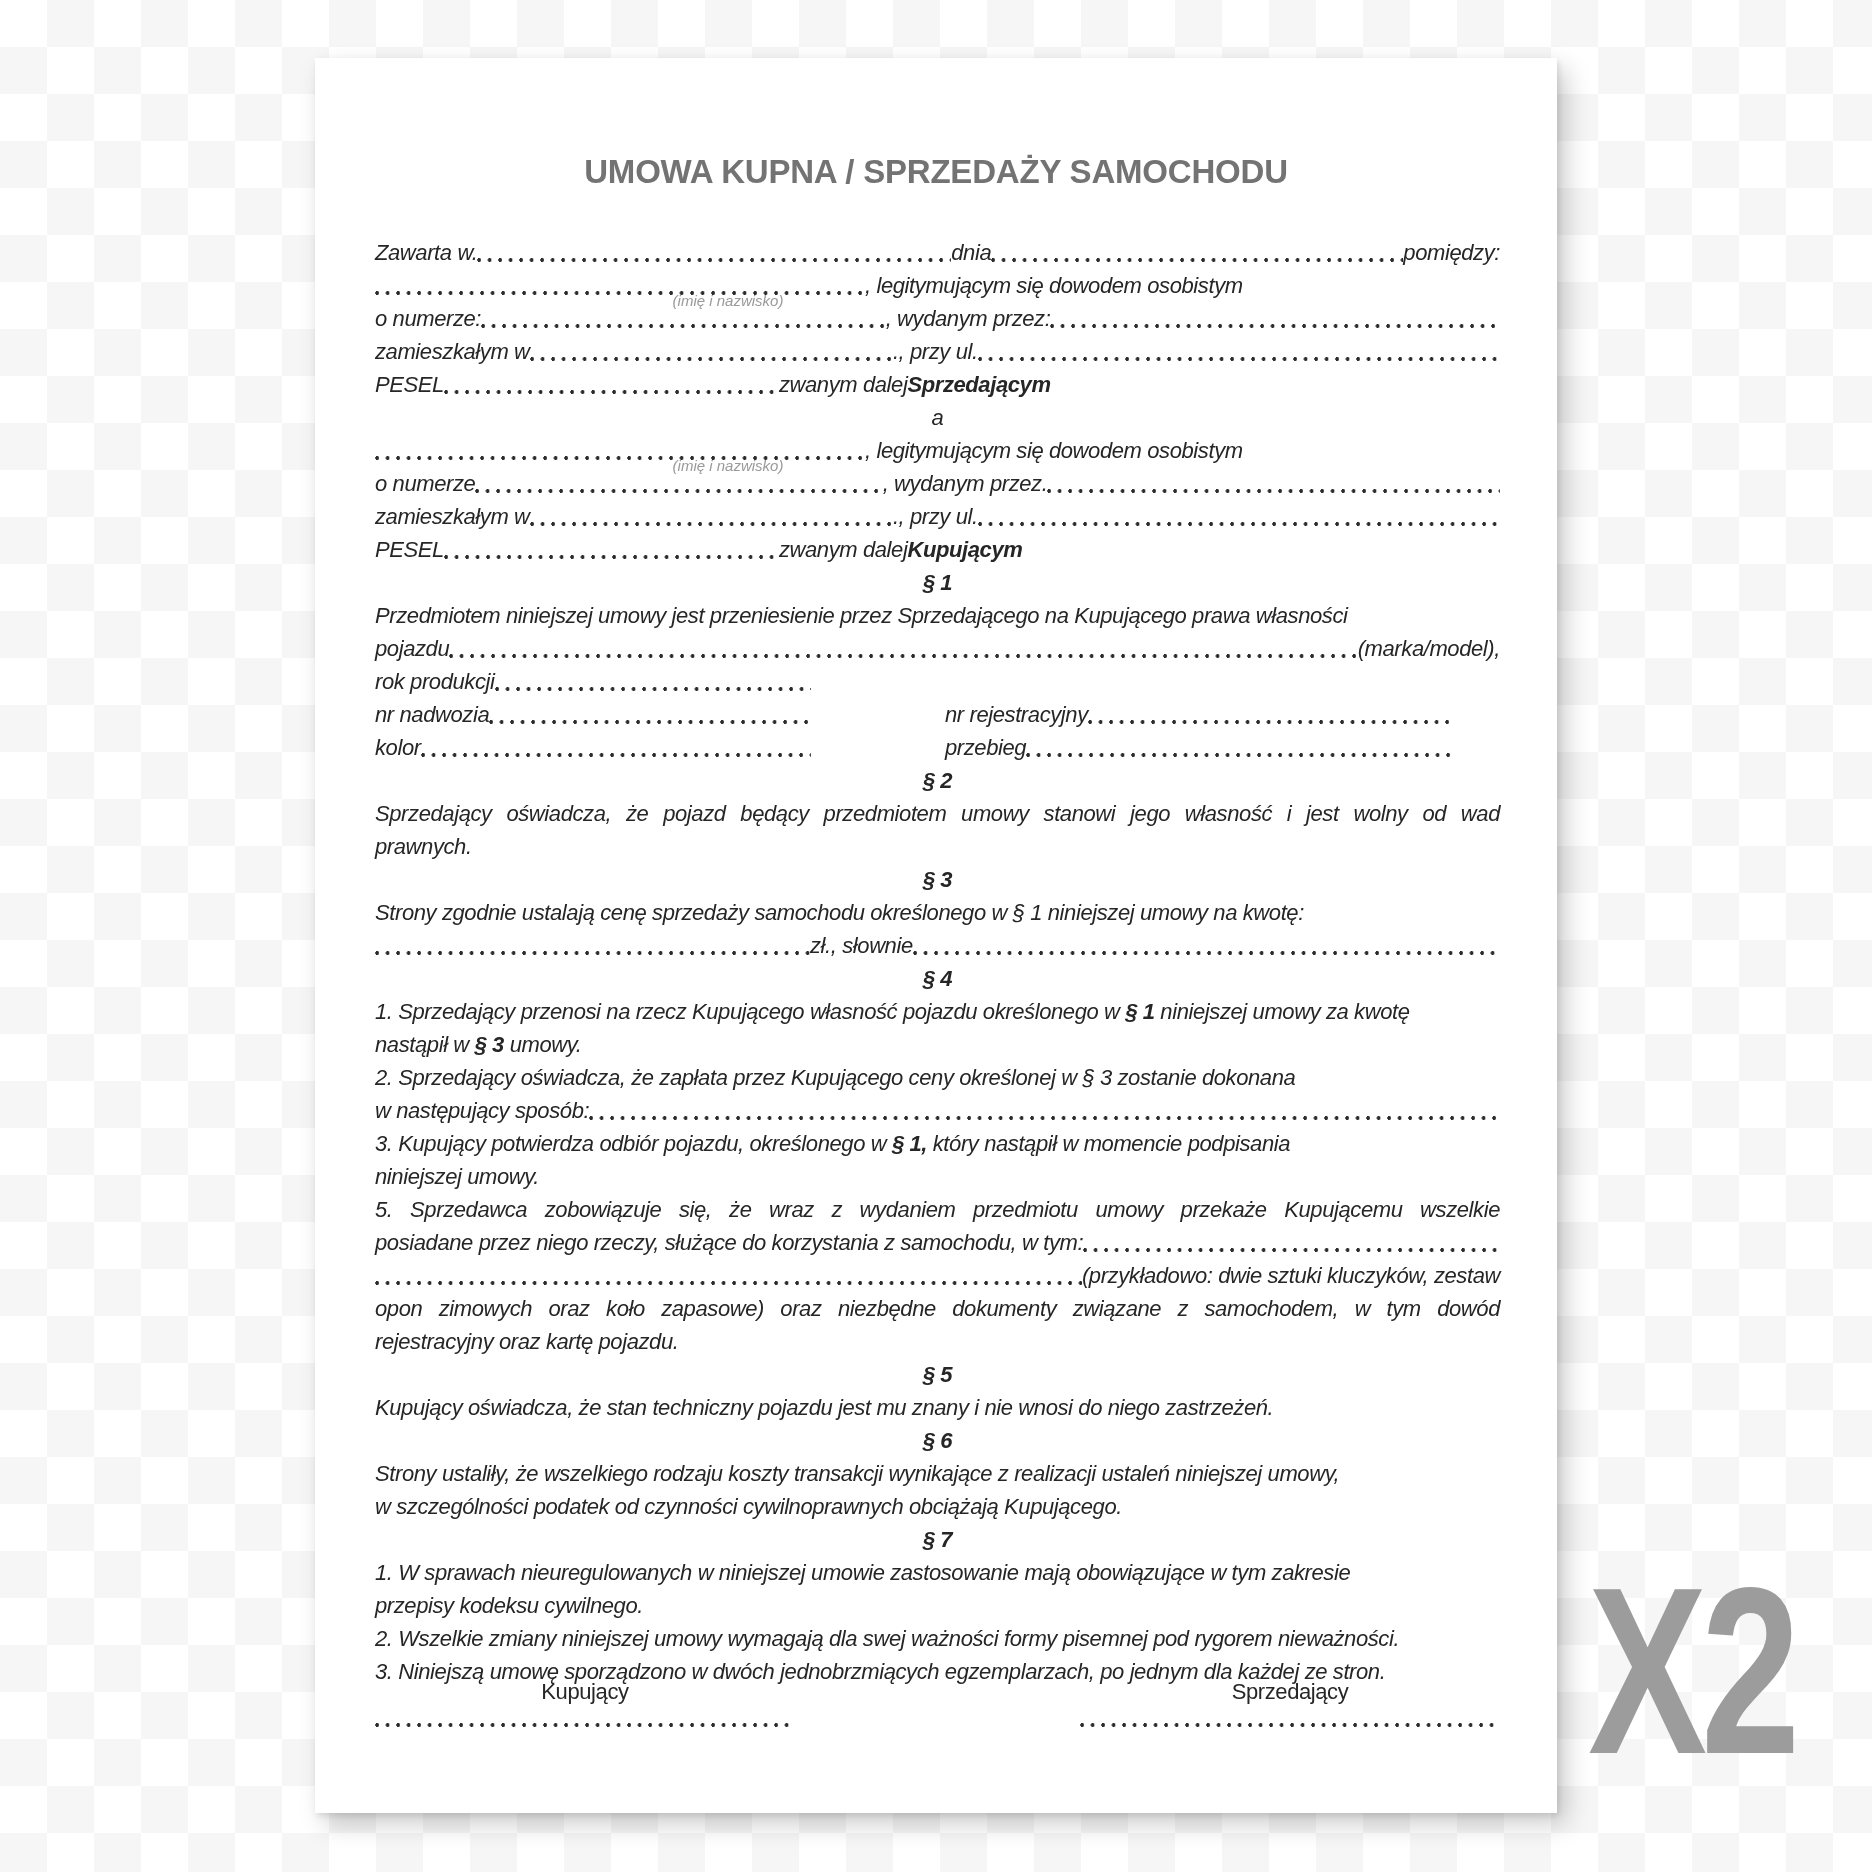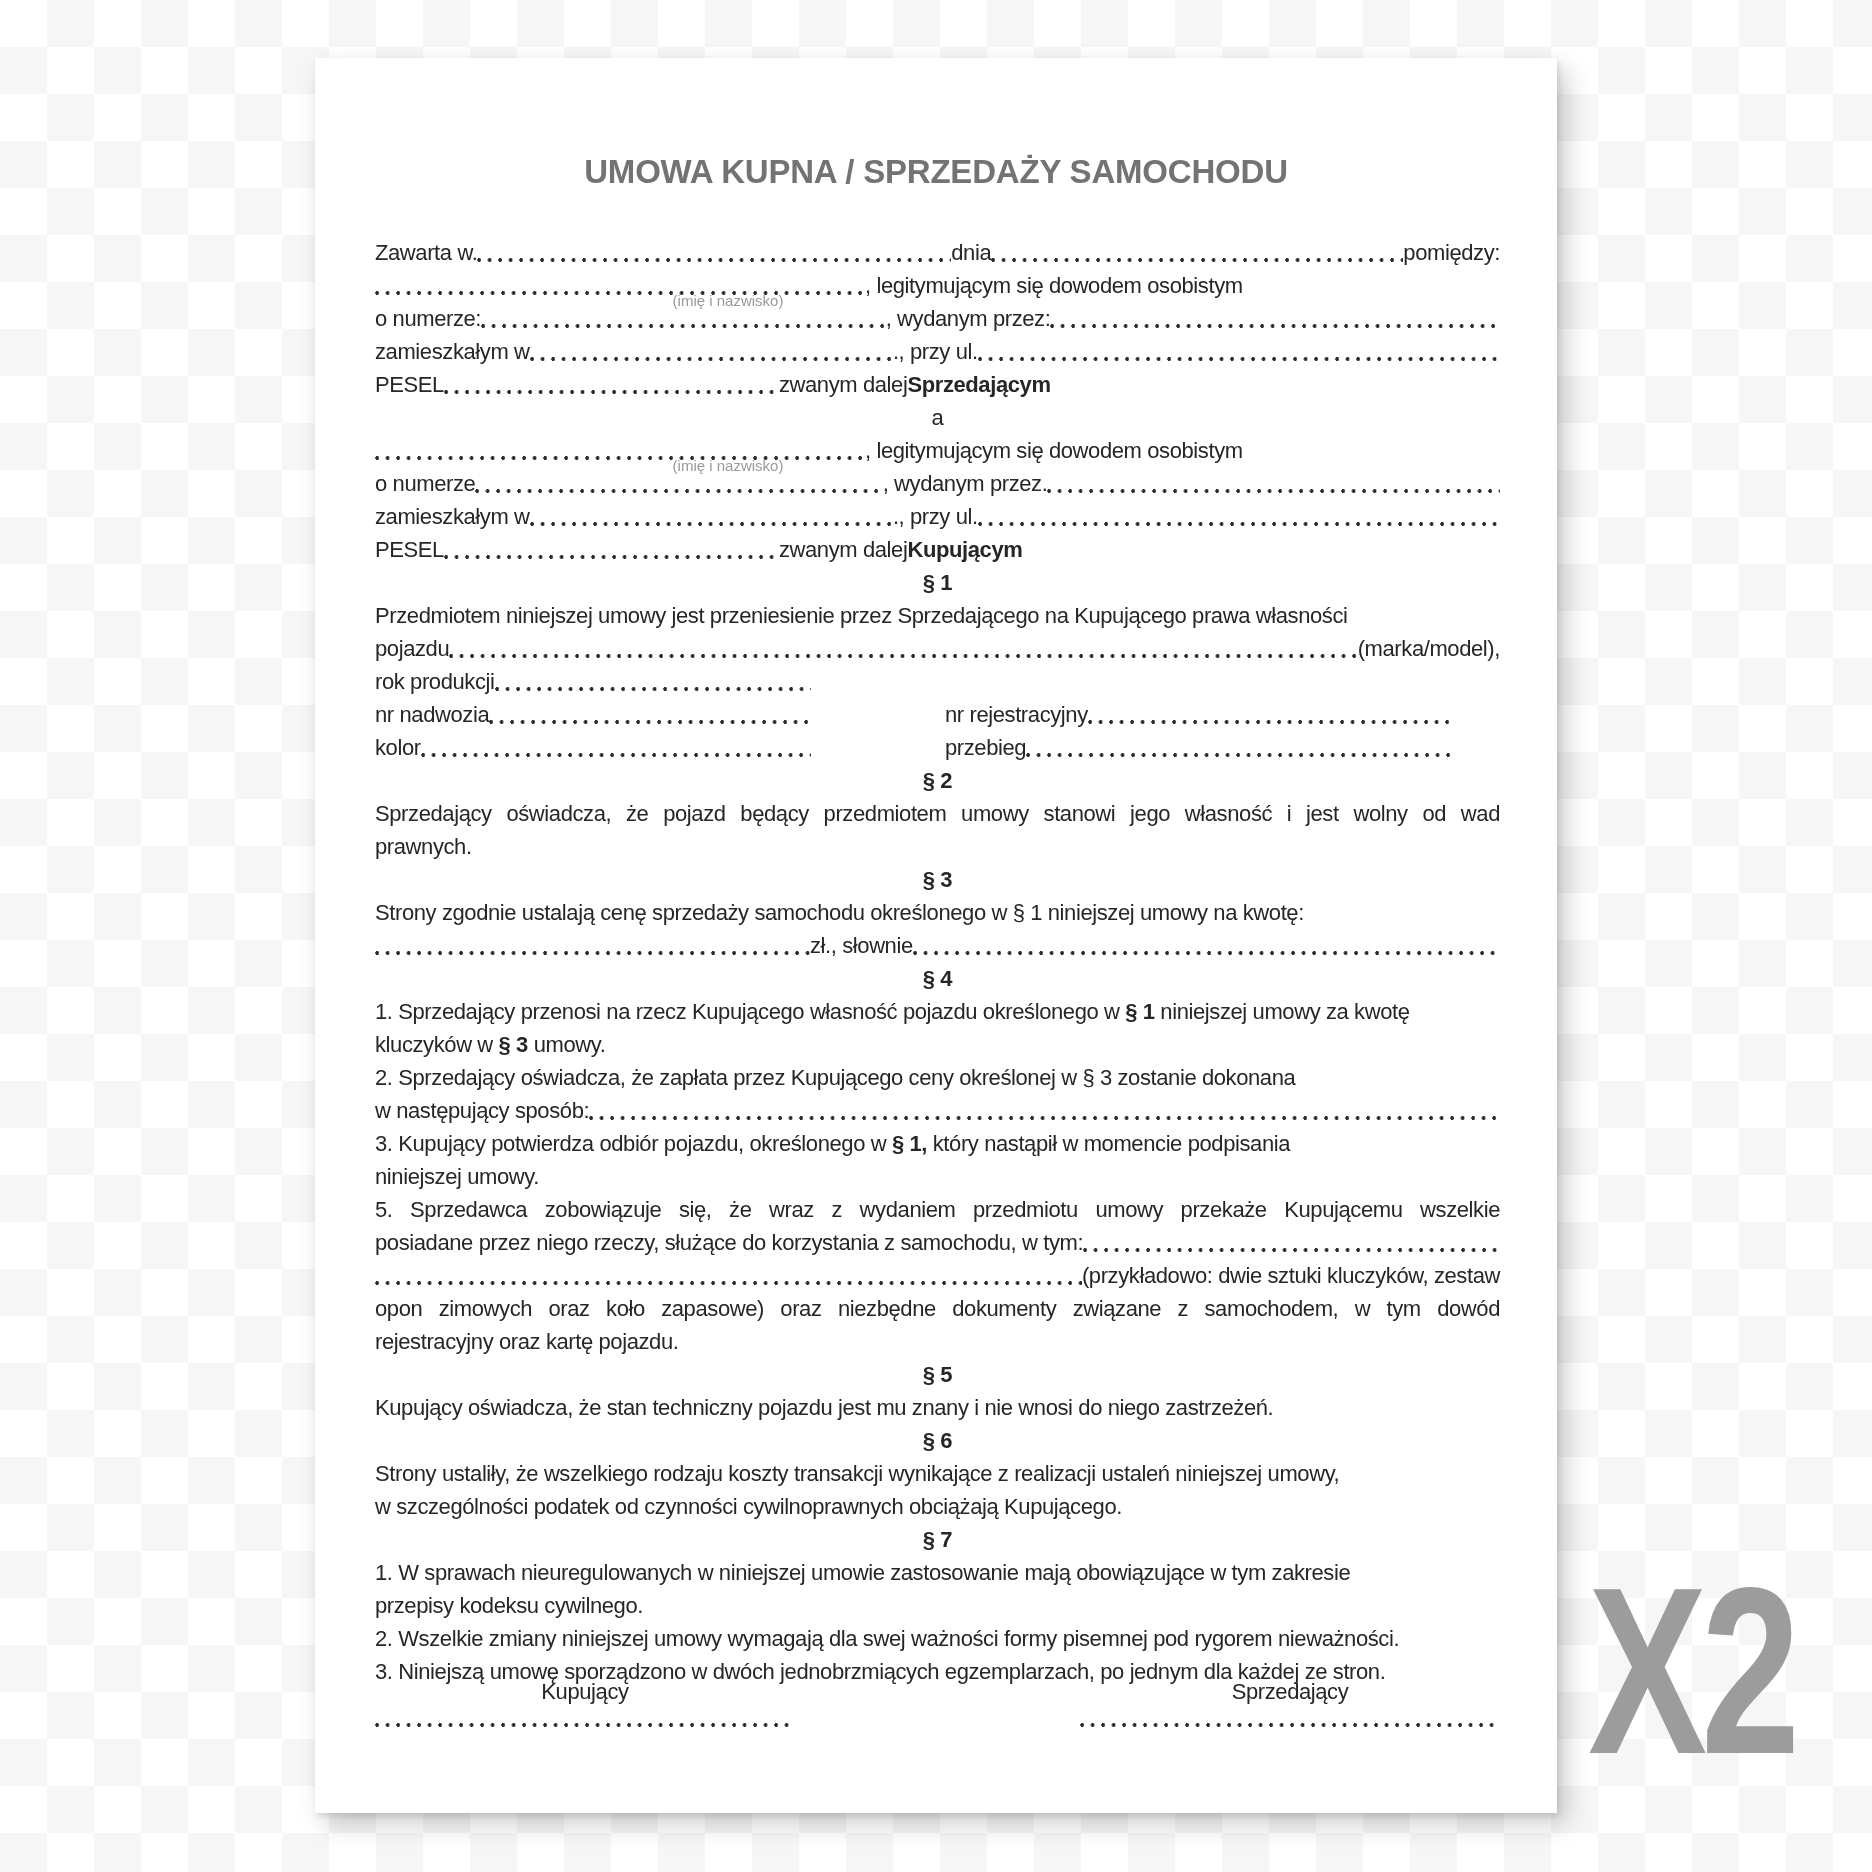--- a/index.html
+++ b/index.html
@@ -13,21 +13,21 @@
   .page{
     position:absolute;left:315px;top:58px;width:1242px;height:1755px;
     background:#ffffff;
     box-shadow:9px 11px 24px rgba(0,0,0,0.20), 2px 3px 6px rgba(0,0,0,0.10);
   }
   .title{
     position:absolute;top:95px;left:0;right:0;text-align:center;
     font-size:33px;font-weight:bold;color:#737373;letter-spacing:-0.2px;
   }
   .docbody{position:absolute;left:60px;right:57px;top:178px;color:#262626;
-    font-size:22px;letter-spacing:-0.4px;}
+    font-size:22px;letter-spacing:-0.4px;font-style:italic;}
   .line{height:33px;line-height:33px;white-space:nowrap;position:relative;}
   .line.flex{display:flex;align-items:baseline;}
   .line.center{text-align:center;white-space:normal;}
   .line.justify{text-align:justify;text-align-last:justify;white-space:normal;}
   .b{font-weight:bold;}
   .dt{
     display:inline-block;height:4px;
     background-image:radial-gradient(circle at 2.2px 2px,#2b2b2b 1.7px,transparent 2.1px);
     background-repeat:repeat-x;background-size:10.5px 4px;
   }
@@ -157,21 +157,21 @@
       <div class="line plain"><span class="seg">prawnych.</span></div>
       <div class="line center"><span class="seg b">§ 3</span></div>
       <div class="line plain"><span class="seg">Strony zgodnie ustalają cenę sprzedaży samochodu określonego w § 1 niniejszej umowy na kwotę:</span></div>
       <div class="line flex">
         <span class="dt grow" style="flex-grow: 1;"></span>
         <span class="seg">zł., słownie</span>
         <span class="dt grow" style="flex-grow: 1.35;"></span>
       </div>
       <div class="line center"><span class="seg b">§ 4</span></div>
       <div class="line plain"><span class="seg">1. Sprzedający przenosi na rzecz Kupującego własność pojazdu określonego w </span><span class="seg b">§ 1</span><span class="seg"> niniejszej umowy za kwotę</span></div>
-      <div class="line plain"><span class="seg">kluczyków w </span><span class="seg b">§ 3</span><span class="seg"> umowy.</span></div>
+      <div class="line plain"><span class="seg">nastąpił w </span><span class="seg b">§ 3</span><span class="seg"> umowy.</span></div>
       <div class="line plain"><span class="seg">2. Sprzedający oświadcza, że zapłata przez Kupującego ceny określonej w § 3 zostanie dokonana</span></div>
       <div class="line flex">
         <span class="seg">w następujący sposób:</span>
         <span class="dt grow" style="flex-grow: 1;"></span>
       </div>
       <div class="line plain"><span class="seg">3. Kupujący potwierdza odbiór pojazdu, określonego w </span><span class="seg b">§ 1,</span><span class="seg"> który nastąpił w momencie podpisania</span></div>
       <div class="line plain"><span class="seg">niniejszej umowy.</span></div>
       <div class="line justify"><span class="seg">5. Sprzedawca zobowiązuje się, że wraz z wydaniem przedmiotu umowy przekaże Kupującemu wszelkie</span></div>
       <div class="line flex">
         <span class="seg">posiadane przez niego rzeczy, służące do korzystania z samochodu, w tym:</span>

